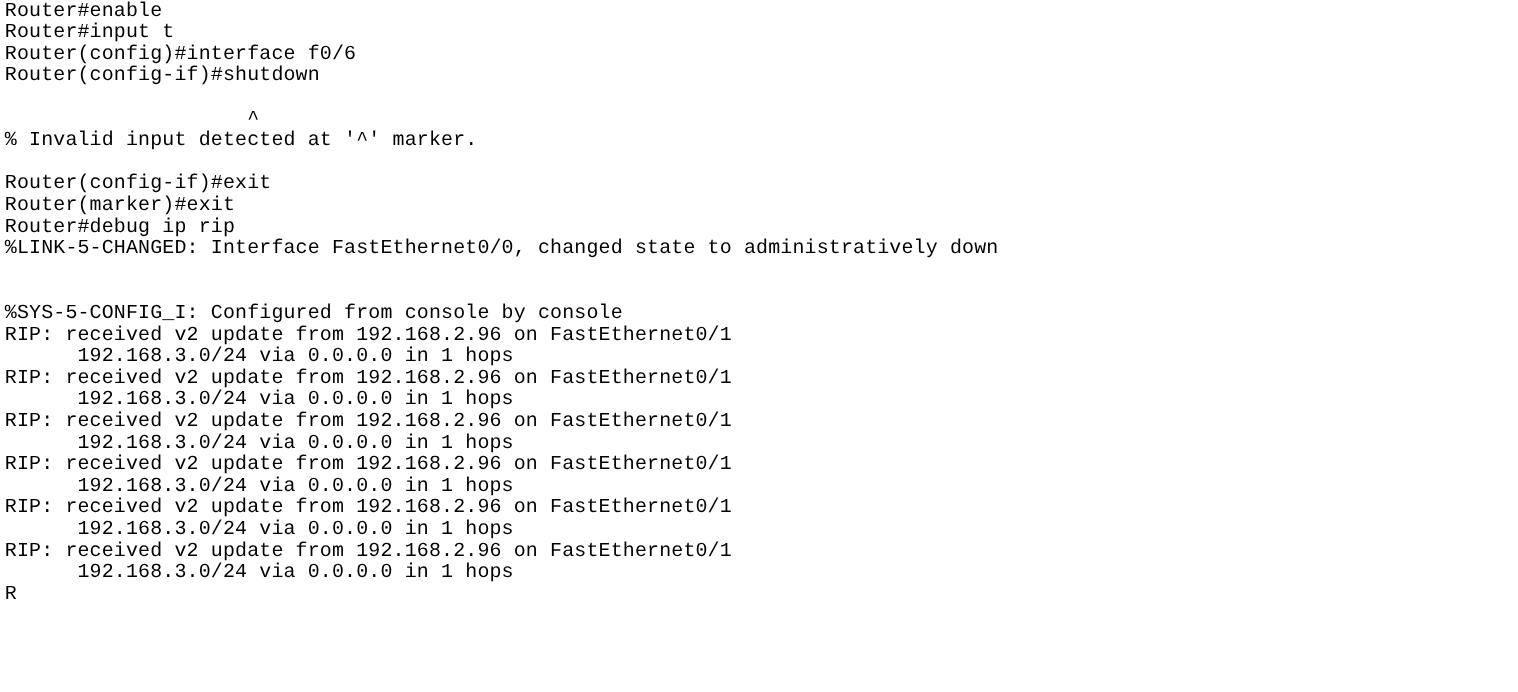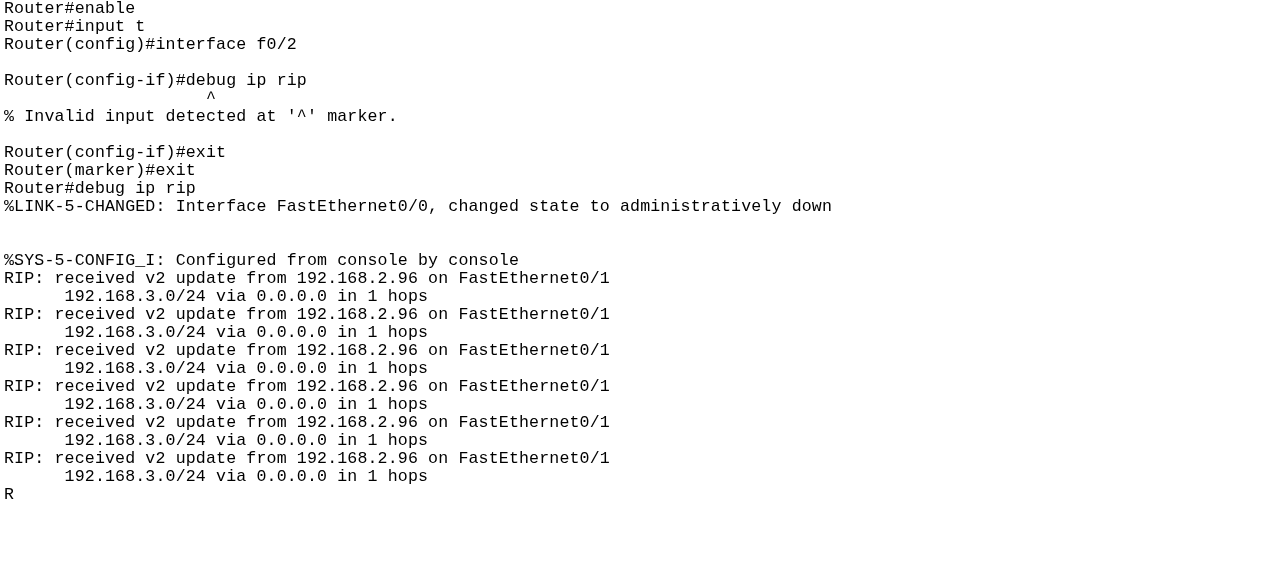--- a/index.html
+++ b/index.html
@@ -39,23 +39,23 @@
   .line.blank {
     
   }
 </style>
 </head>
 <body>
 
 <div id="console" style="background: rgb(255, 255, 255); color: rgb(0, 0, 0);">
     <div class="line">Router#enable</div>
     <div class="line">Router#input t</div>
-    <div class="line">Router(config)#interface f0/2</div>
+    <div class="line">Router(config)#interface f0/6</div>
+    <div class="line">Router(config-if)#shutdown</div>
     <div class="line blank"></div>
-    <div class="line">Router(config-if)#debug ip rip</div>
     <div class="line">                    ^</div>
     <div class="line">% Invalid input detected at '^' marker.</div>
     <div class="line blank"></div>
     <div class="line">Router(config-if)#exit</div>
     <div class="line">Router(marker)#exit</div>
     <div class="line">Router#debug ip rip</div>
     <div class="line">%LINK-5-CHANGED: Interface FastEthernet0/0, changed state to administratively down</div>
     <div class="line blank"></div>
     <div class="line blank"></div>
     <div class="line">%SYS-5-CONFIG_I: Configured from console by console</div>

